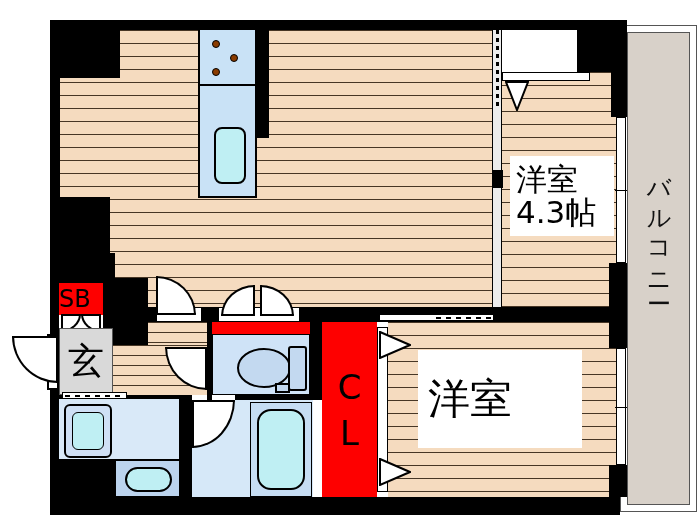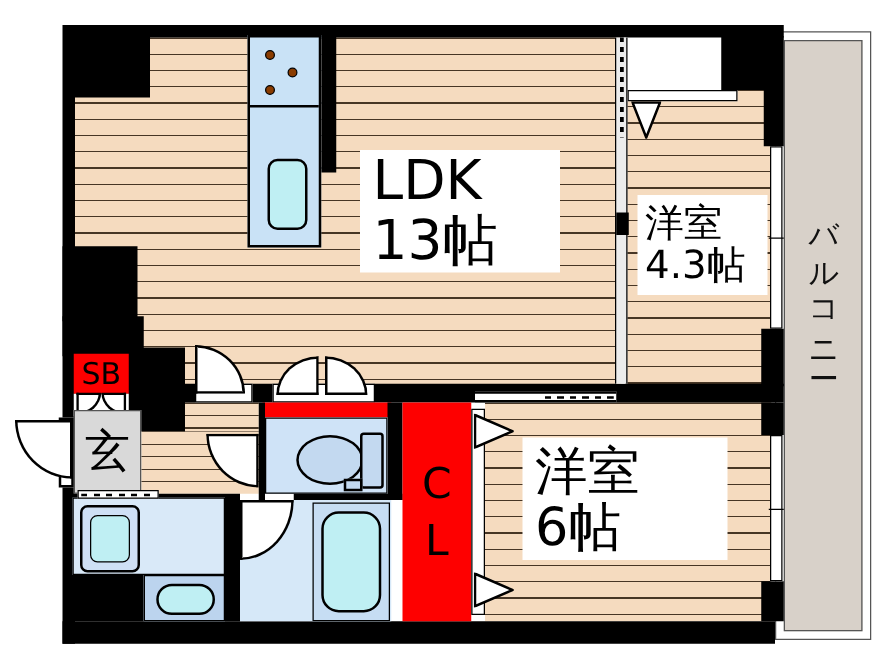--- a/index.html
+++ b/index.html
@@ -84,21 +84,21 @@
   <div class="abs" style="left:156px;top:307px;width:46px;height:15px;background:#fff;border:1px solid #000;"></div>
   <div class="abs door" style="left:156px;top:276px;width:40px;height:39px;border-radius:0 100% 0 0;"></div>
   <div class="abs" style="left:218px;top:307px;width:82px;height:15px;background:#fff;border:1px solid #000;"></div>
   <div class="abs door" style="left:221px;top:285px;width:34px;height:31px;border-radius:100% 0 0 0;"></div>
   <div class="abs door" style="left:260px;top:285px;width:34px;height:31px;border-radius:0 100% 0 0;"></div>
 
   <div class="abs" style="left:380px;top:313px;width:113px;height:9px;background:#fff;border-top:2px solid #000;border-bottom:2px solid #000;">
     <div class="abs dashH" style="left:56px;top:2px;width:55px;height:2px;"></div>
   </div>
 
-  <div class="abs red" style="left:59px;top:283px;width:44px;height:32px;display:flex;align-items:center;justify-content:center;">
+  <div class="abs red" style="left:59px;top:283px;width:44px;height:32px;display:flex;align-items:center;justify-content:flex-start;">
     <span style="font-size:24px;color:#000;">SB</span>
   </div>
   <div class="abs" style="left:59px;top:315px;width:44px;height:18px;background:#fff;"></div>
   <div class="abs door" style="left:61px;top:314px;width:20px;height:18px;border-radius:0 0 100% 0;"></div>
   <div class="abs door" style="left:81px;top:314px;width:20px;height:18px;border-radius:0 0 0 100%;"></div>
   <div class="abs" style="left:59px;top:328px;width:54px;height:67px;background:#d9d9d9;border:1px solid #555;display:flex;align-items:center;justify-content:center;">
     <span style="font-size:36px;color:#000;">玄</span>
   </div>
   <div class="abs door" style="left:47px;top:334px;width:12px;height:56px;"></div>
   <div class="abs door" style="left:12px;top:336px;width:46px;height:47px;border-radius:0 0 0 100%;"></div>
@@ -139,26 +139,21 @@
     <span class="cl-letter" style="font-size:34px;color:#000;">L</span>
   </div>
   <div class="abs" style="left:377px;top:327px;width:11px;height:165px;background:#fff;border:1px solid #000;"></div>
   <svg class="abs" style="left:379px;top:331px;" width="32" height="28" viewBox="0 0 32 28">
     <polygon points="1,1 31,14 1,27" fill="#fff" stroke="#000" stroke-width="2"></polygon>
   </svg>
   <svg class="abs" style="left:379px;top:458px;" width="32" height="28" viewBox="0 0 32 28">
     <polygon points="1,1 31,14 1,27" fill="#fff" stroke="#000" stroke-width="2"></polygon>
   </svg>
 
-  <div class="abs lbl" style="left:288px;top:120px;width:160px;height:98px;padding-left:10px;font-size:44px;">
-    <span>LDK</span>
-    <span>13帖</span>
-  </div>
   <div class="abs lbl" style="left:510px;top:156px;width:104px;height:80px;padding-left:6px;font-size:31px;">
     <span>洋室</span>
     <span>4.3帖</span>
   </div>
   <div class="abs lbl" style="left:418px;top:350px;width:164px;height:98px;padding-left:10px;font-size:42px;">
     <span>洋室</span>
-    <span>6帖</span>
   </div>
 
 </div>
 
 </body></html>

